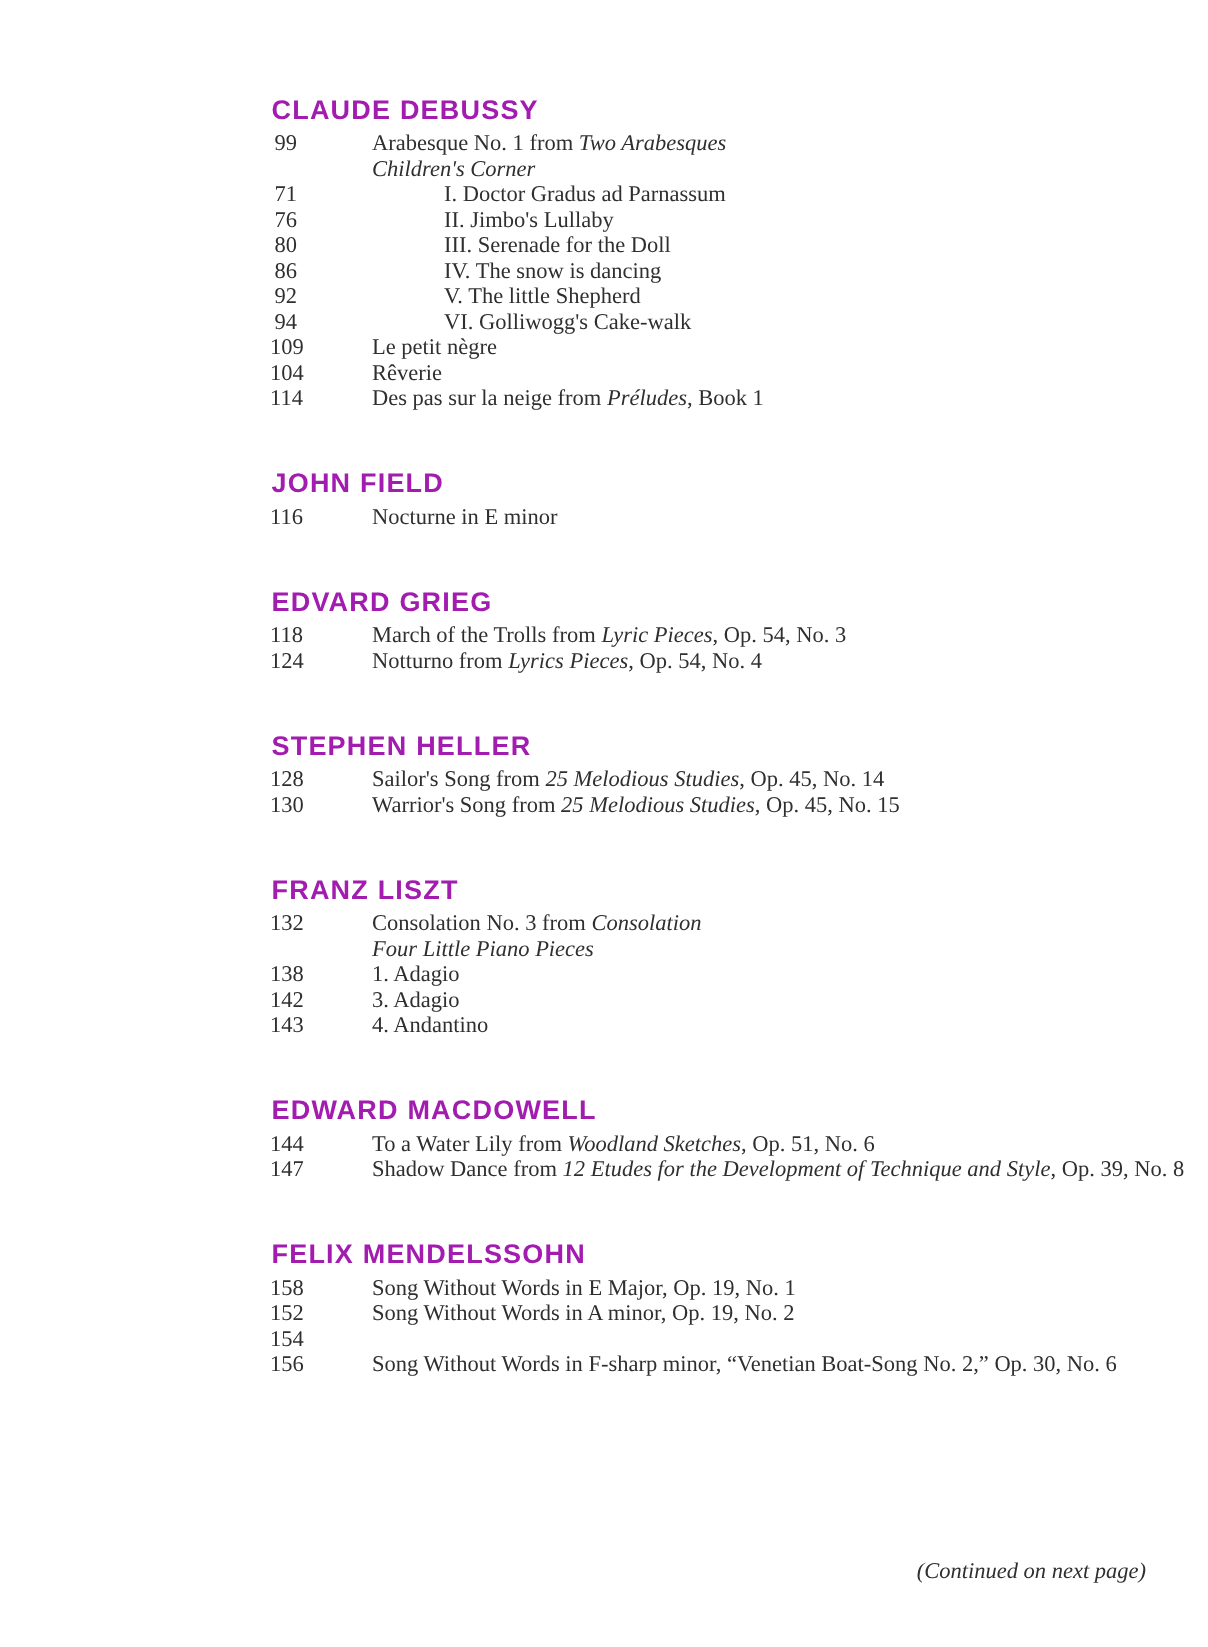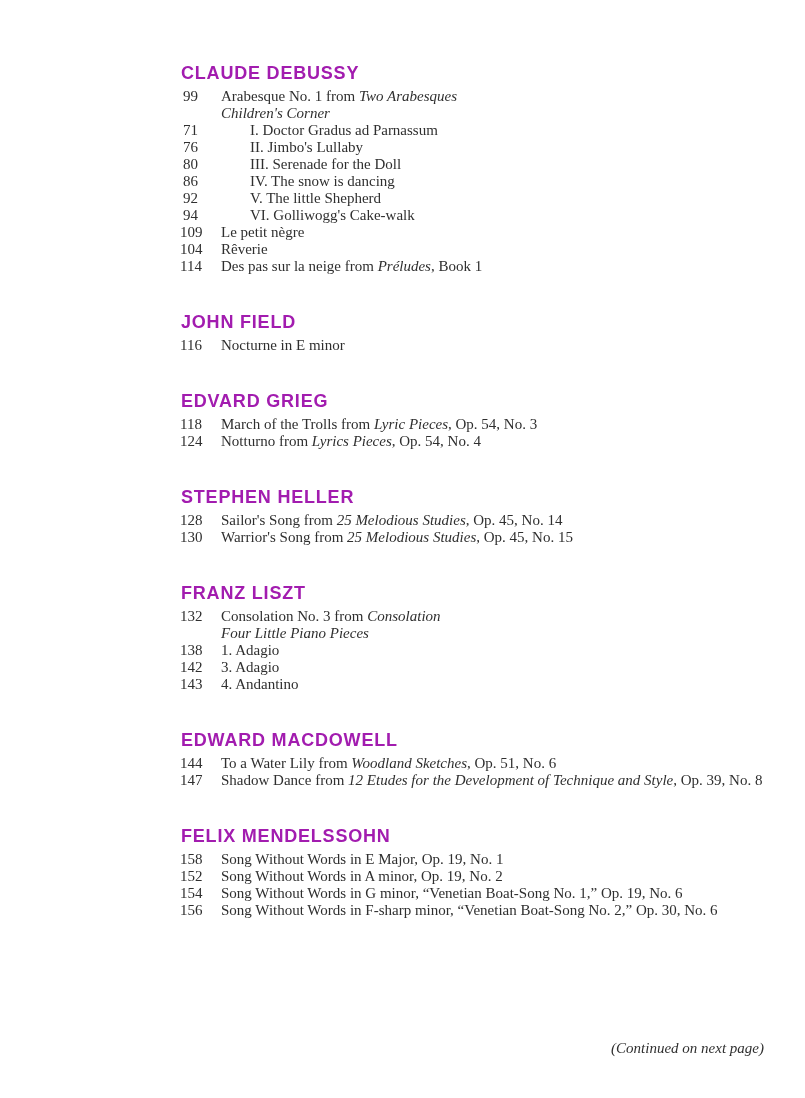--- a/index.html
+++ b/index.html
@@ -42,24 +42,24 @@
     line-height: 17px;
     font-size: 15px;
     white-space: nowrap;
   }
   .num {
     flex: none;
     width: 18px;
     text-align: right;
   }
   .title {
-    margin-left: 23px;
+    margin-left: 50px;
   }
   .row.indent .title {
-    margin-left: 52px;
+    margin-left: 98px;
   }
   .continued {
     position: absolute;
     top: 1040px;
     right: 41px;
     font-size: 15px;
     font-style: italic;
     color: #2f2f2f;
   }
 </style>
@@ -183,21 +183,20 @@
         <div class="row">
           <span class="num">158</span>
           <span class="title"><span>Song Without Words in E Major, Op. 19, No. 1</span></span>
         </div>
         <div class="row">
           <span class="num">152</span>
           <span class="title"><span>Song Without Words in A minor, Op. 19, No. 2</span></span>
         </div>
         <div class="row">
           <span class="num">154</span>
-          <span class="title"><span>Song Without Words in G minor, “Venetian Boat-Song No. 1,” Op. 19, No. 6</span></span>
         </div>
         <div class="row">
           <span class="num">156</span>
           <span class="title"><span>Song Without Words in F-sharp minor, “Venetian Boat-Song No. 2,” Op. 30, No. 6</span></span>
         </div>
       </section>
     </div>
   <div class="continued">(Continued on next page)</div>
 </div>
 

